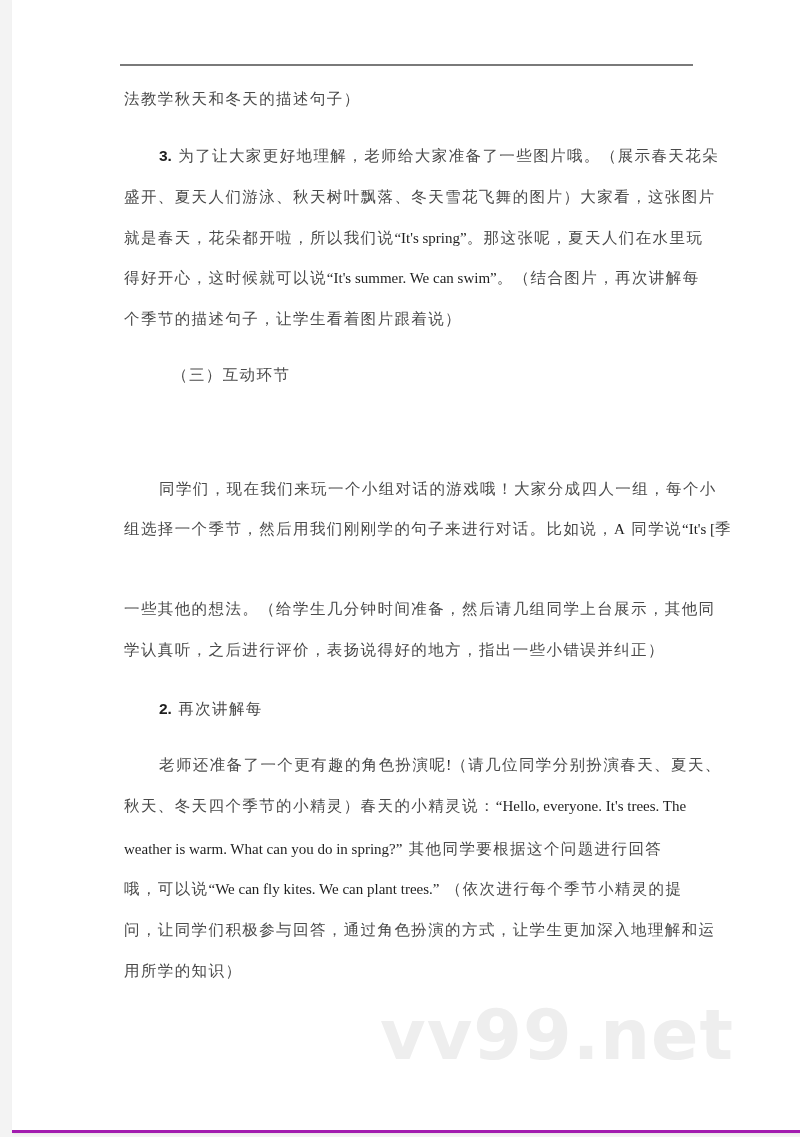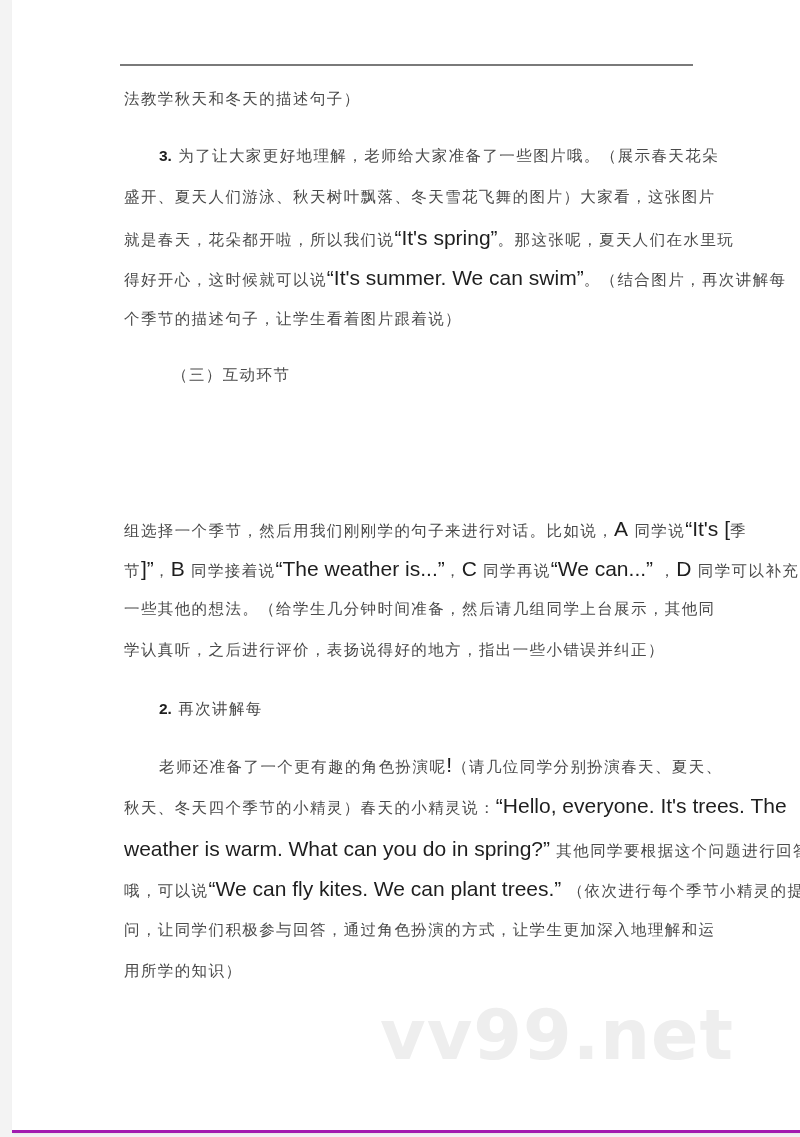--- a/index.html
+++ b/index.html
@@ -40,24 +40,24 @@
       font-size: 15.5px;
       line-height: 22px;
       color: #4a4a4a;
       white-space: nowrap;
       letter-spacing: 1.4px;
     }
     .line.indent { left: 147px; width: 540px; }
     .line.heading { left: 147px; margin-left: 13px; }
     .line.subhead { left: 147px; }
     .en {
-      font-family: Liberation Sans, sans-serif;
+      font-family: Liberation Serif, serif;
       color: #1e1e1e;
       letter-spacing: 0;
-      font-size: 21px;
+      font-size: 15px;
     }
     .num {
       font-family: "Liberation Sans", sans-serif;
       color: #1e1e1e;
       font-weight: bold;
       letter-spacing: 0;
     }
     .watermark {
       position: absolute;
       left: 368px;
@@ -94,25 +94,25 @@
     <span>得好开心，这时候就可以说</span><span class="en">“It's summer. We can swim”</span><span>。（结合图片，再次讲解每</span>
   </div>
   <div class="line" style="top:308px">
     <span>个季节的描述句子，让学生看着图片跟着说）</span>
   </div>
 
   <div class="line heading" style="top:364px">
     <span>（三）互动环节</span>
   </div>
 
+  <div class="line indent" style="top:478px">
+    <span>同学们，现在我们来玩一个小组对话的游戏哦！大家分成四人一组，每个小</span>
+  </div>
   <div class="line" style="top:518px">
     <span>组选择一个季节，然后用我们刚刚学的句子来进行对话。比如说，</span><span class="en">A</span><span> 同学说</span><span class="en">“It's [</span><span>季</span>
-  </div>
-  <div class="line" style="top:558px">
-    <span>节</span><span class="en">]”</span><span>，</span><span class="en">B</span><span> 同学接着说</span><span class="en">“The weather is...”</span><span>，</span><span class="en">C</span><span> 同学再说</span><span class="en">“We can...”</span><span> ，</span><span class="en">D</span><span> 同学可以补充</span>
   </div>
   <div class="line" style="top:598px">
     <span>一些其他的想法。（给学生几分钟时间准备，然后请几组同学上台展示，其他同</span>
   </div>
   <div class="line" style="top:639px">
     <span>学认真听，之后进行评价，表扬说得好的地方，指出一些小错误并纠正）</span>
   </div>
 
   <div class="line subhead" style="top:698px">
     <span class="num">2.</span>

